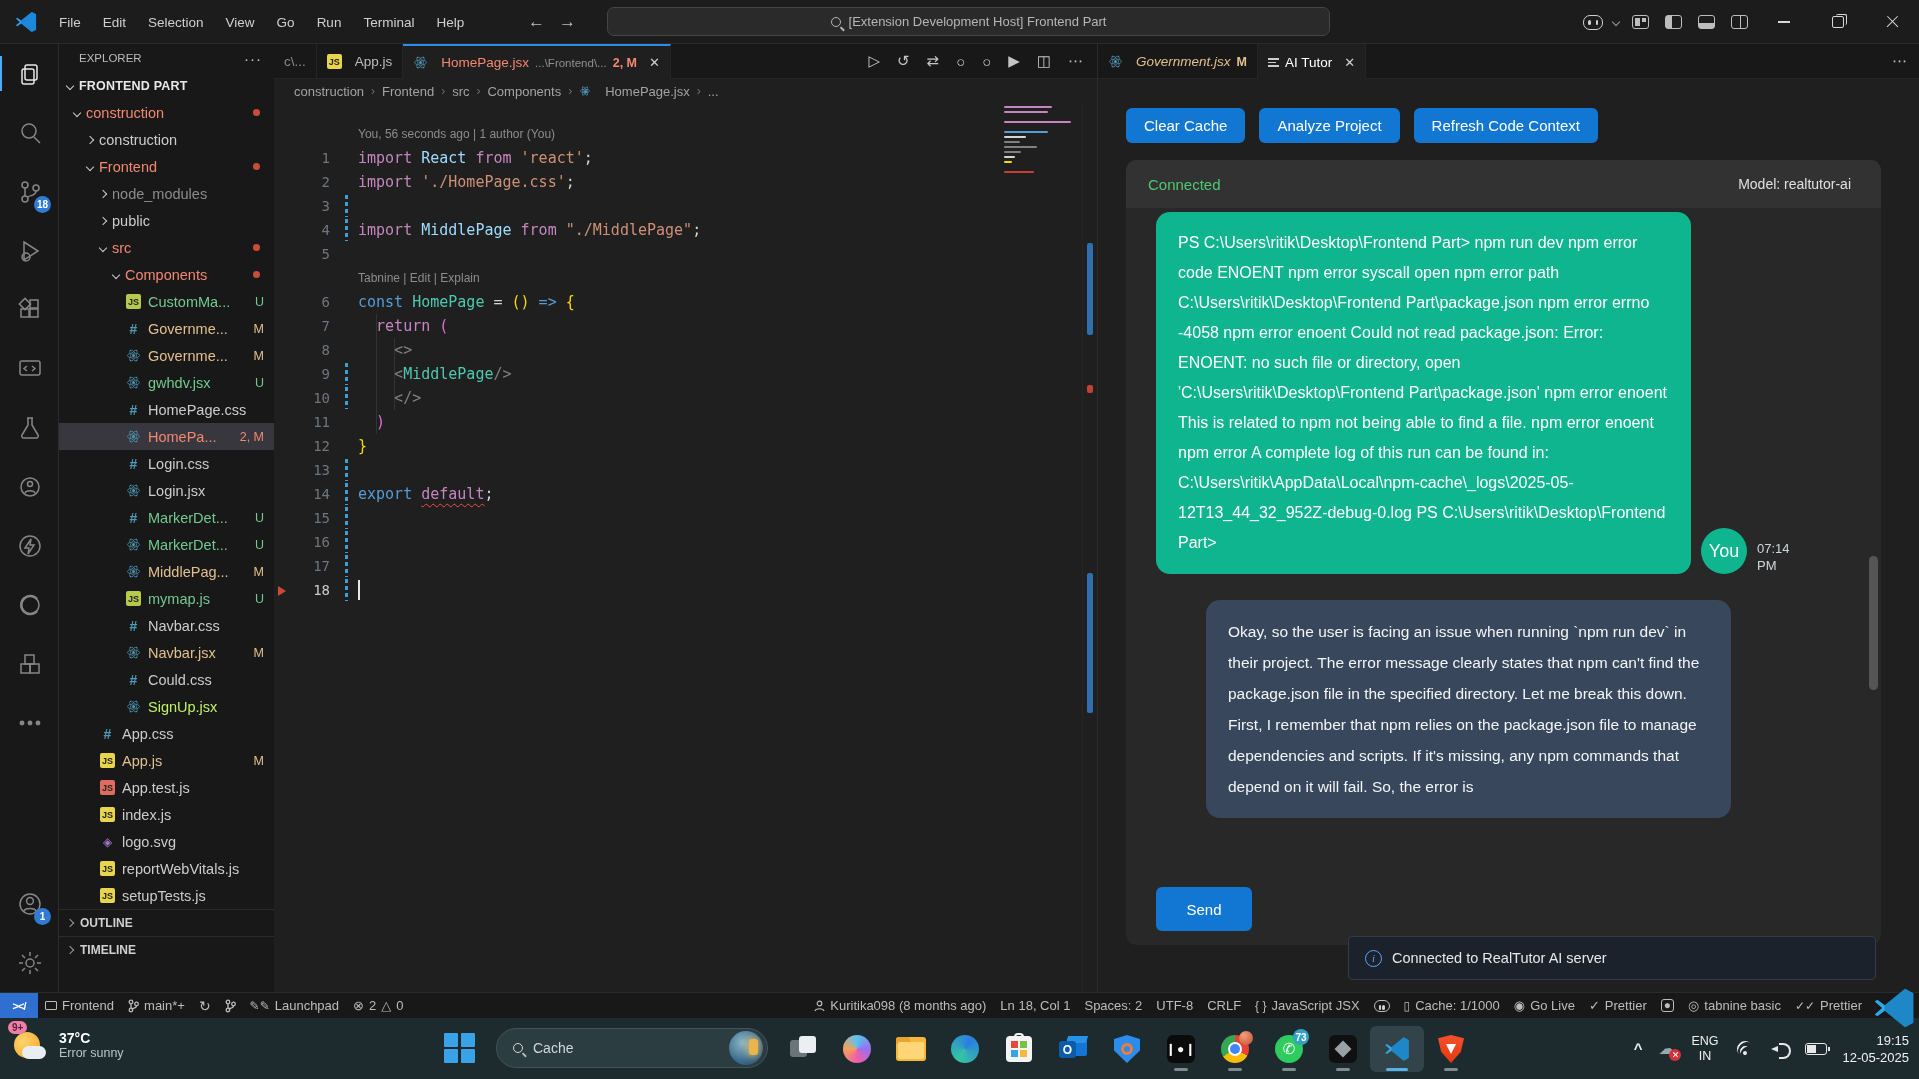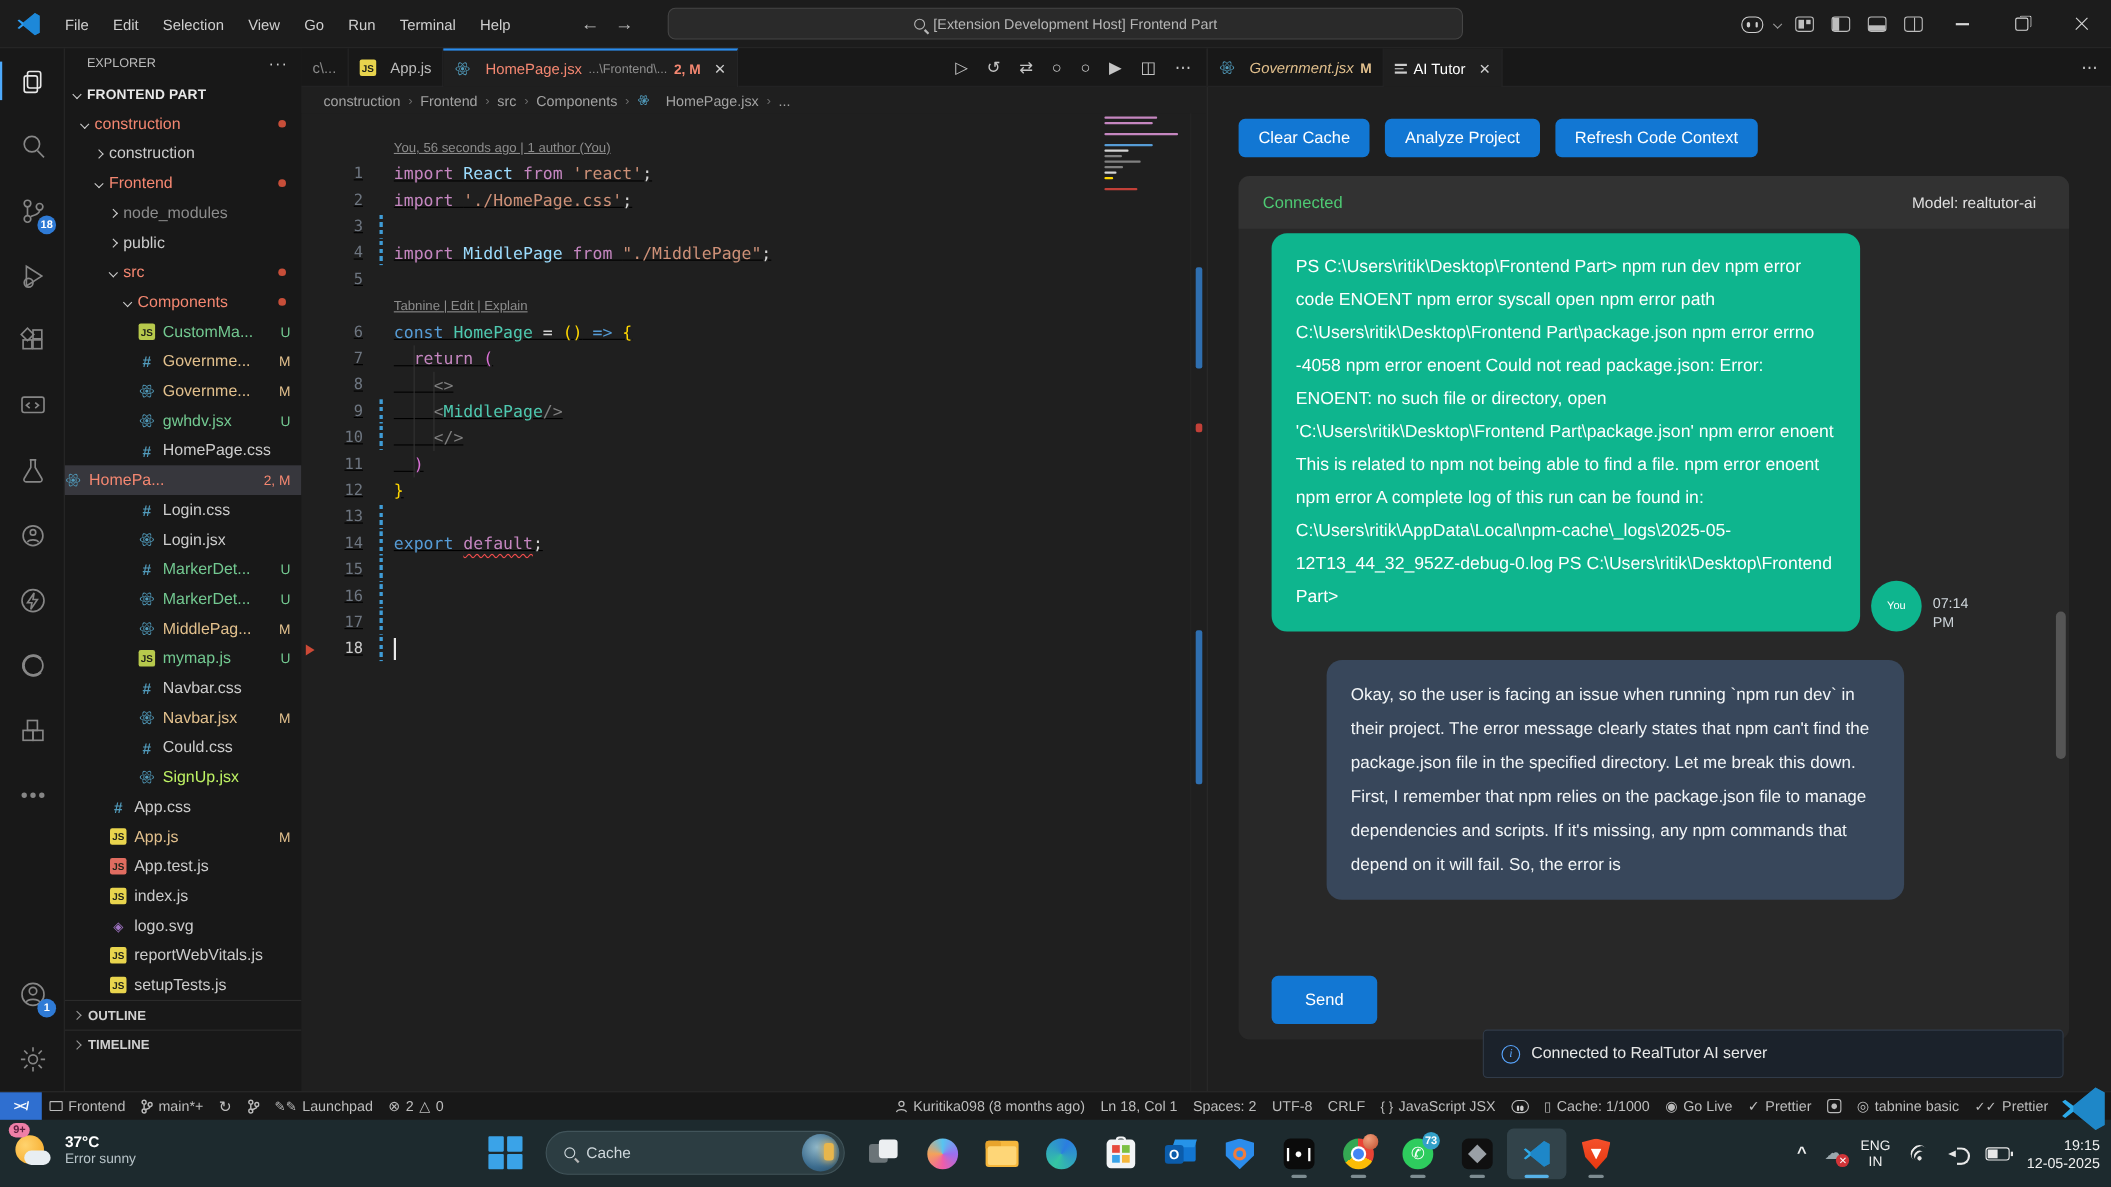--- a/index.html
+++ b/index.html
@@ -73,21 +73,21 @@
   .tab { height:35px; display:flex; align-items:center; padding:0 10px; border-right:1px solid #252526; font-size:13.5px; color:#9d9d9d; gap:6px; position:relative; white-space:nowrap; }
   .tab.active { background:#1f1f1f; border-top:2px solid #2b8ceb; color:#f48771; }
   .tab .desc { font-size:11.5px; color:#8f8f8f; }
   .tab .tbadge { font-size:12.5px; color:#f48771; }
   .tab .close { color:#d0d0d0; font-size:13px; margin-left:6px; }
   #editor-actions { margin-left:auto; display:flex; align-items:center; gap:17px; padding-right:14px; color:#c5c5c5; font-size:15px; }
   #breadcrumb { height:24px; display:flex; align-items:center; gap:7px; padding-left:20px; font-size:13px; color:#a3a3a3; background:#1f1f1f; }
   #breadcrumb .sep { color:#6d6d6d; font-size:12px; }
   #codearea { position:absolute; left:0; top:59px; right:0; bottom:0; overflow:hidden; font-family:"DejaVu Sans Mono", monospace; }
   #codebody { padding-top:19px; }
-  .crow { height:24px; display:flex; align-items:center; position:relative;text-decoration:underline; }
+  .crow { height:24px; display:flex; align-items:center; position:relative; }
   .lnum { width:56px; text-align:right; color:#6e7681; font-size:14px; flex:0 0 auto; }
   .lnum.cur { color:#cccccc; }
   .gutter-deco { width:28px; height:24px; position:relative; flex:0 0 auto; }
   .gutter-deco.mod::after { content:""; position:absolute; right:10px; top:1px; bottom:1px; width:3px;
       background:repeating-linear-gradient(180deg,#3f9cd6 0 4px, transparent 4px 7px); }
   .ctext { font-size:15px; white-space:pre; }
   .codelens { color:#8c8c8c; font-size:12px; font-family:"Liberation Sans",sans-serif; padding-left:84px; }
   .sqg { text-decoration:underline wavy #f14c4c 1px; text-underline-offset:4px; }
   .caret { position:absolute; left:84px; top:2px; width:1.5px; height:20px; background:#e8e8e8; }
   .errmark { position:absolute; left:4px; top:8px; width:0; height:0; border-left:8px solid #cc4936; border-top:5px solid transparent; border-bottom:5px solid transparent; }
@@ -108,21 +108,21 @@
   .aitutor-ic i { width:11px; height:1.6px; background:#cccccc; } .aitutor-ic i:nth-child(2){width:8px;} .aitutor-ic i:nth-child(3){width:11px;}
   #panel-buttons { position:absolute; left:28px; top:64px; display:flex; gap:14px; }
   .pbtn { height:35px; border:none; border-radius:6px; background:#1277d3; color:#ffffff; font-size:15px; padding:0 18px; font-family:"Liberation Sans",sans-serif; cursor:pointer; }
   #chatbox { position:absolute; left:28px; top:116px; width:755px; height:785px; background:#282828; border-radius:10px; }
   #chat-header { height:48px; background:#323232; border-radius:10px 10px 0 0; display:flex; align-items:center; justify-content:space-between; padding:0 30px 0 22px; }
   #conn-status { color:#4ec973; font-size:15px; }
   #model-label { color:#e0e0e0; font-size:14px; }
   #messages { position:absolute; left:0; top:48px; right:12px; bottom:100px; overflow:hidden; padding:4px 0 0 30px; }
   .msg-row-user { display:flex; align-items:flex-end; gap:10px; }
   #user-bubble { width:535px; background:#0eb58e; color:#ffffff; border-radius:14px; padding:16px 22px; font-size:16px; line-height:30px; }
-  #user-avatar { width:46px; height:46px; border-radius:50%; background:#0eb58e; color:#fff; display:flex; align-items:center; justify-content:center; font-size:10px; flex:0 0 auto; }
+  #user-avatar { width:46px; height:46px; border-radius:50%; background:#0eb58e; color:#fff; display:flex; align-items:center; justify-content:center; font-size:18px; flex:0 0 auto; }
   .msg-time { color:#cfd6db; font-size:13px; width:52px; line-height:17px; }
   .msg-row-ai { margin-top:26px; padding-left:50px; }
   #ai-bubble { width:525px; background:#38475b; color:#f2f5f7; border-radius:14px; padding:16px 22px; font-size:15.5px; line-height:31px; }
   #chat-scrollthumb { position:absolute; right:3px; top:396px; width:9px; height:134px; border-radius:5px; background:#555555; }
   #input-row { position:absolute; left:30px; bottom:12px; right:20px; height:46px; display:flex; gap:14px; }
   #chat-input { flex:0 0 595px; height:46px; background:#1e1e1e; border:1px solid #3a3a3a; border-radius:8px; color:#cccccc; padding:0 16px; font-size:15px; font-family:"Liberation Sans",sans-serif; }
   #chat-input::placeholder { color:#8a8a8a; }
   #send-btn { width:96px; height:44px; border:none; border-radius:6px; background:#1277d3; color:#fff; font-size:15px; cursor:pointer; font-family:"Liberation Sans",sans-serif; }
   #toast { position:absolute; left:250px; top:892px; width:528px; height:44px; background:#1b222b; border:1px solid #313b49; border-radius:4px;
            display:flex; align-items:center; gap:10px; padding-left:16px; color:#e8e8e8; font-size:14.5px; z-index:5; }
@@ -383,21 +383,21 @@
           <i></i>
           <b></b>
         </span>
         <span class="tree-label" style="color:#73c991">gwhdv.jsx</span>
         <span class="tree-badge" style="color:#73c991">U</span>
       </div>
       <div class="tree-row" style="padding-left: 67px;">
         <span class="cssic">#</span>
         <span class="tree-label" style="color:#cccccc">HomePage.css</span>
       </div>
-      <div class="tree-row selected" style=" text-align: right;">
+      <div class="tree-row selected" style="padding-left: 67px; text-align: right;">
         <span class="atom">
           <i></i>
           <i></i>
           <i></i>
           <b></b>
         </span>
         <span class="tree-label" style="color:#f48771">HomePa...</span>
         <span class="tree-badge" style="color:#f48771">2, M</span>
       </div>
       <div class="tree-row" style="padding-left: 67px;">

